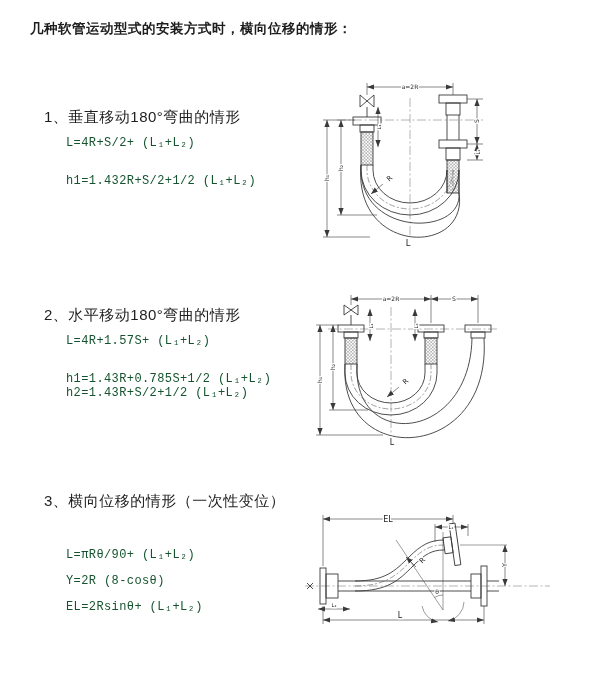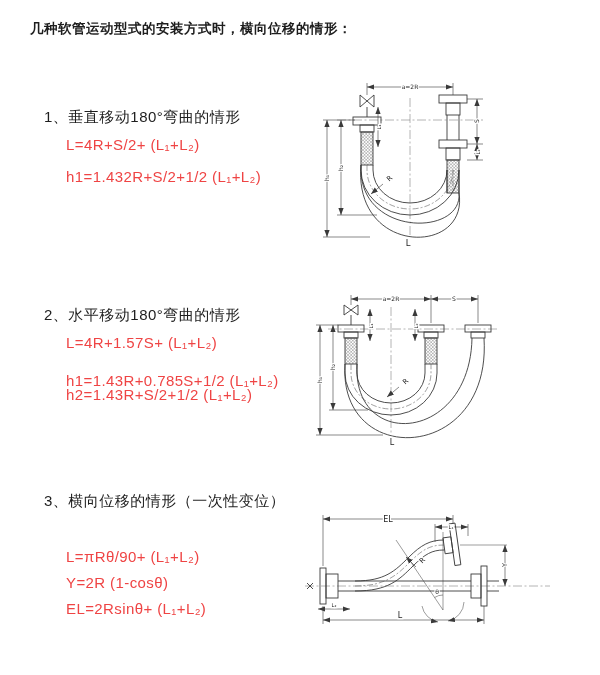--- a/index.html
+++ b/index.html
@@ -1,50 +1,50 @@
 <!DOCTYPE html>
 <html><head>
 <meta charset="utf-8">
 <style>
   html,body{margin:0;padding:0;background:#fff;}
   #page{position:relative;width:600px;height:675px;background:#ffffff;overflow:hidden;
         font-family:"Liberation Sans","DejaVu Sans",sans-serif;color:#1e1e1e;}
   .abs{position:absolute;}
   .title{left:30px;top:20px;font-size:13.5px;font-weight:700;letter-spacing:.5px;}
   .heading{font-size:15px;font-weight:400;letter-spacing:.5px;}
-  .formula{font-size:15px;font-weight:500;color:#ef4444;letter-spacing:.4px;
-           font-family:Liberation Sans, sans-serif;}
+  .formula{font-size:12px;font-weight:500;color:#14532d;letter-spacing:.4px;
+           font-family:Liberation Mono, monospace;}
   svg.dia{position:absolute;}
   .main{stroke:#3a3a3a;stroke-width:0.9;fill:none;}
   .dims{stroke:#3a3a3a;stroke-width:0.6;fill:none;}
   .chain{stroke:#777;stroke-width:0.55;fill:none;stroke-dasharray:9 2.5 2 2.5;}
   .cdash{stroke:#555;stroke-width:0.55;fill:none;stroke-dasharray:6 2 2 2;}
   .thin{stroke:#3a3a3a;stroke-width:0.5;fill:none;}
   .lbl{fill:#1e1e1e;stroke:#fff;stroke-width:2.4px;paint-order:stroke;
        font-family:"DejaVu Sans","Liberation Sans",sans-serif;}
 </style>
 </head>
 <body>
 
 <div id="page">
 
   <div class="abs title">几种软管运动型式的安装方式时，横向位移的情形：</div>
 
   <div class="abs heading" style="left:44px;top:108px">1、垂直移动180°弯曲的情形</div>
   <div class="abs formula" style="left:66px;top:136px">L=4R+S/2+ (L₁+L₂)</div>
-  <div class="abs formula" style="left:66px;top:168px">h1=1.432R+S/2+1/2 (L₁+L₂)</div>
+  <div class="abs formula" style="left:66px;top:174px">h1=1.432R+S/2+1/2 (L₁+L₂)</div>
 
   <div class="abs heading" style="left:44px;top:306px">2、水平移动180°弯曲的情形</div>
   <div class="abs formula" style="left:66px;top:334px">L=4R+1.57S+ (L₁+L₂)</div>
   <div class="abs formula" style="left:66px;top:372px">h1=1.43R+0.785S+1/2 (L₁+L₂)</div>
   <div class="abs formula" style="left:66px;top:386px">h2=1.43R+S/2+1/2 (L₁+L₂)</div>
 
   <div class="abs heading" style="left:44px;top:492px">3、横向位移的情形（一次性变位）</div>
   <div class="abs formula" style="left:66px;top:548px">L=πRθ/90+ (L₁+L₂)</div>
-  <div class="abs formula" style="left:66px;top:574px">Y=2R (1-cosθ)</div>
+  <div class="abs formula" style="left:66px;top:574px">Y=2R (8-cosθ)</div>
   <div class="abs formula" style="left:66px;top:600px">EL=2Rsinθ+ (L₁+L₂)</div>
 
   <svg class="dia" style="left:315px;top:70px" width="280" height="195" viewBox="0 0 280 195">
     <defs>
       <marker id="a1" markerWidth="8" markerHeight="6" refX="7" refY="3" orient="auto-start-reverse" markerUnits="userSpaceOnUse">
         <path d="M0,0.4 L7,3 L0,5.6 Z" fill="#3a3a3a"></path>
       </marker>
       <pattern id="h1p" width="3.2" height="3.2" patternUnits="userSpaceOnUse">
         <path d="M0,3.2 L3.2,0 M0,0 L3.2,3.2" stroke="#8a8a8a" stroke-width="0.5" fill="none"></path>
       </pattern>

